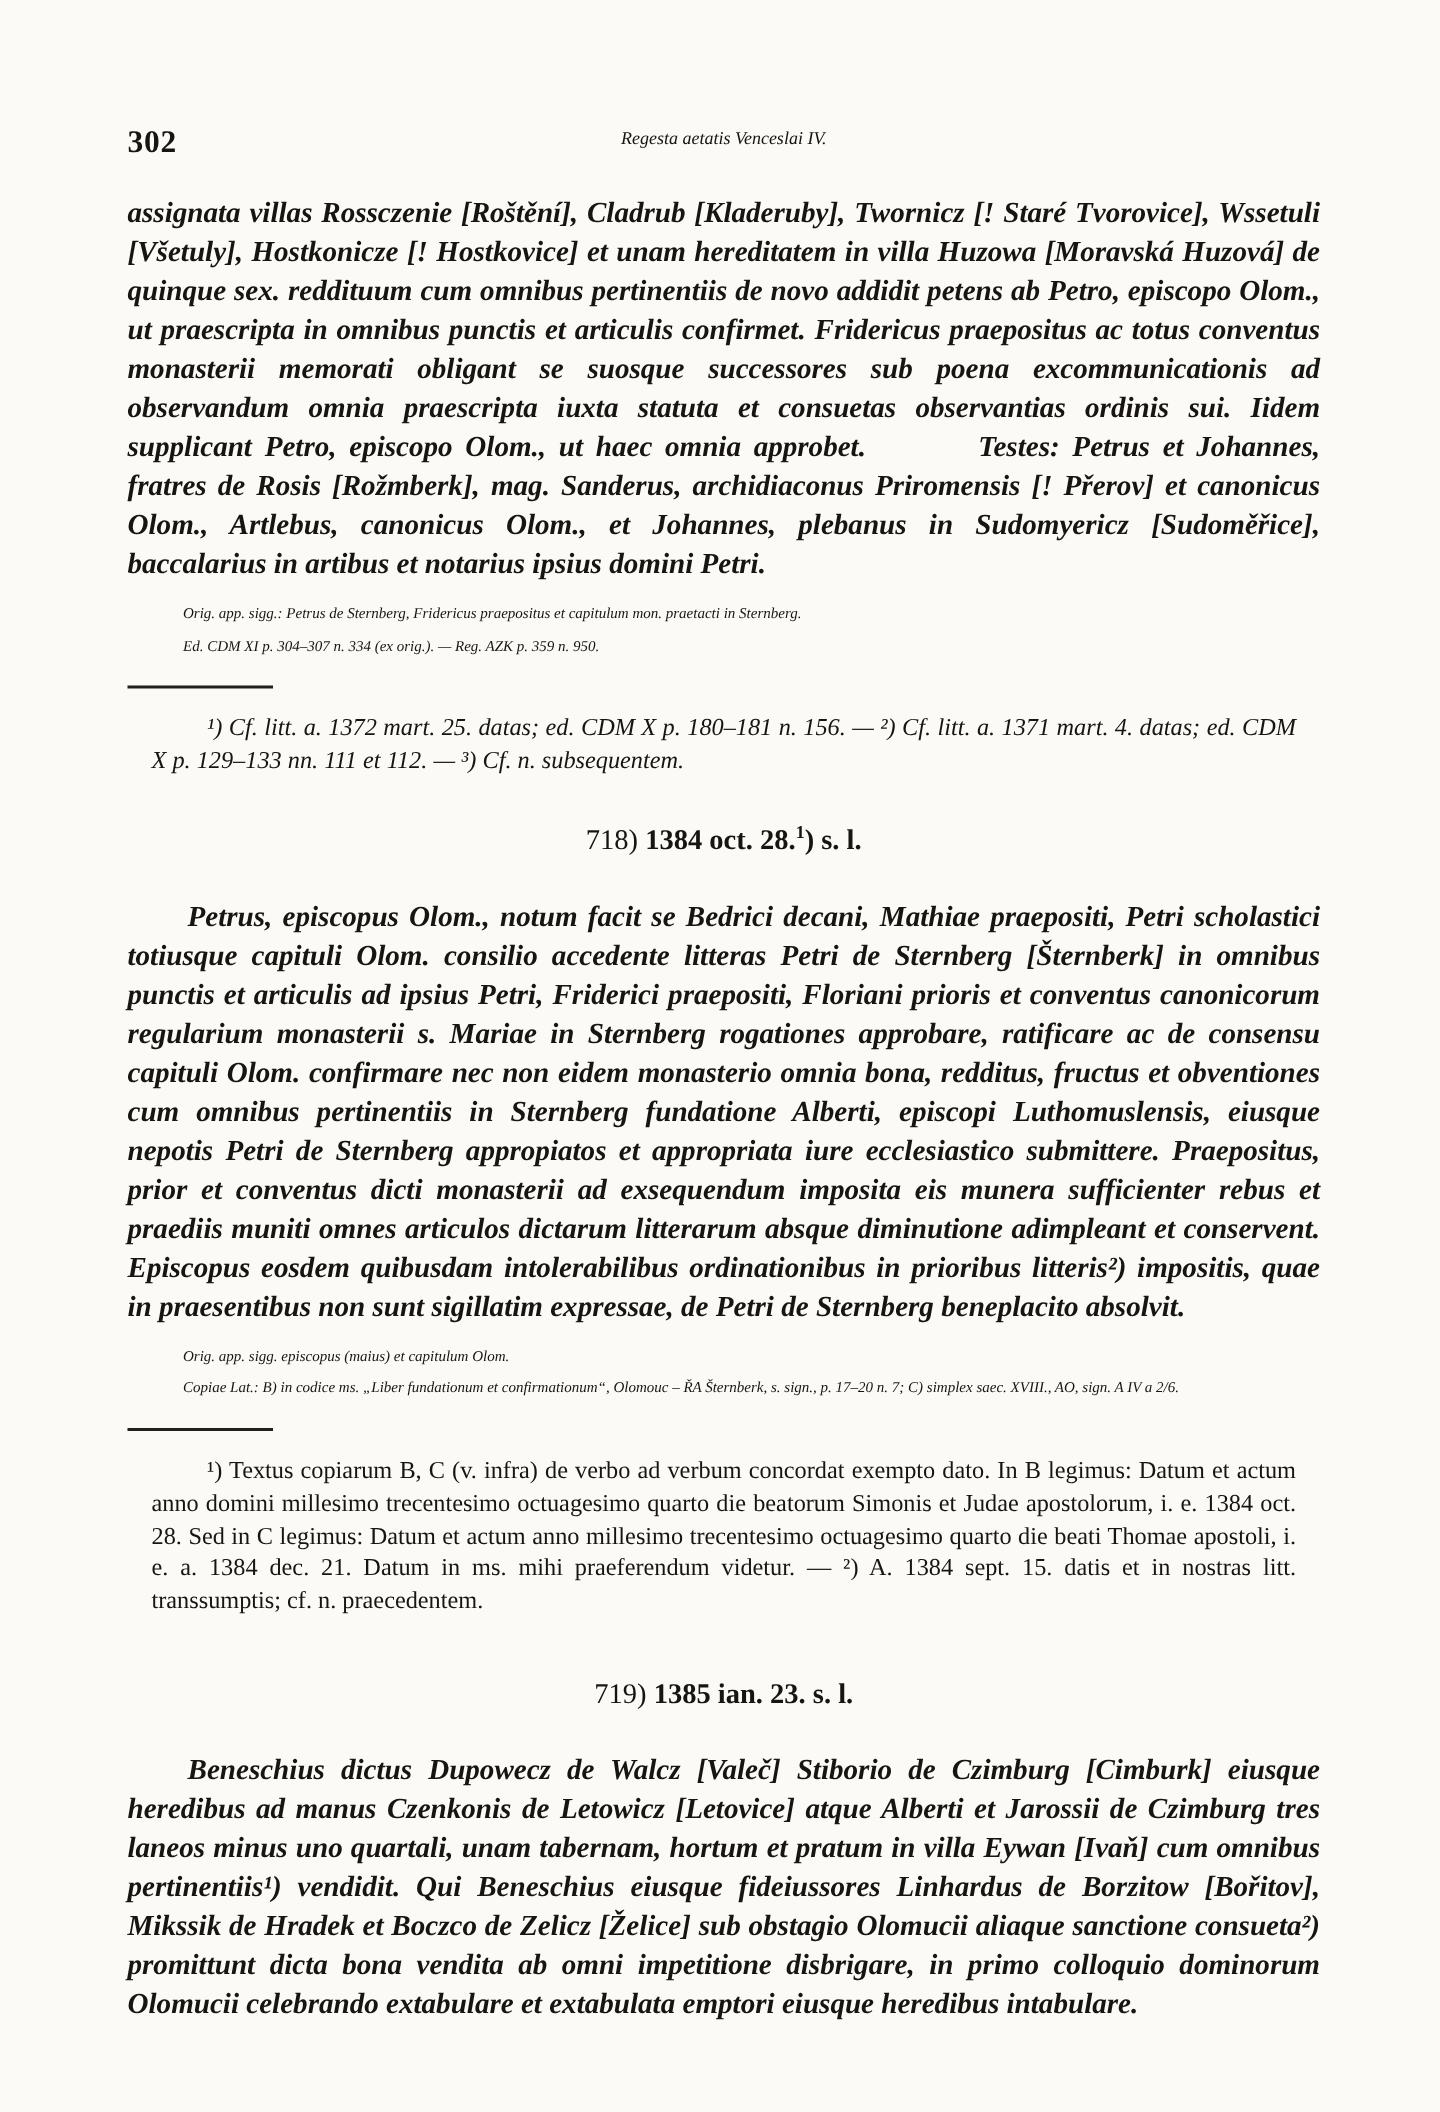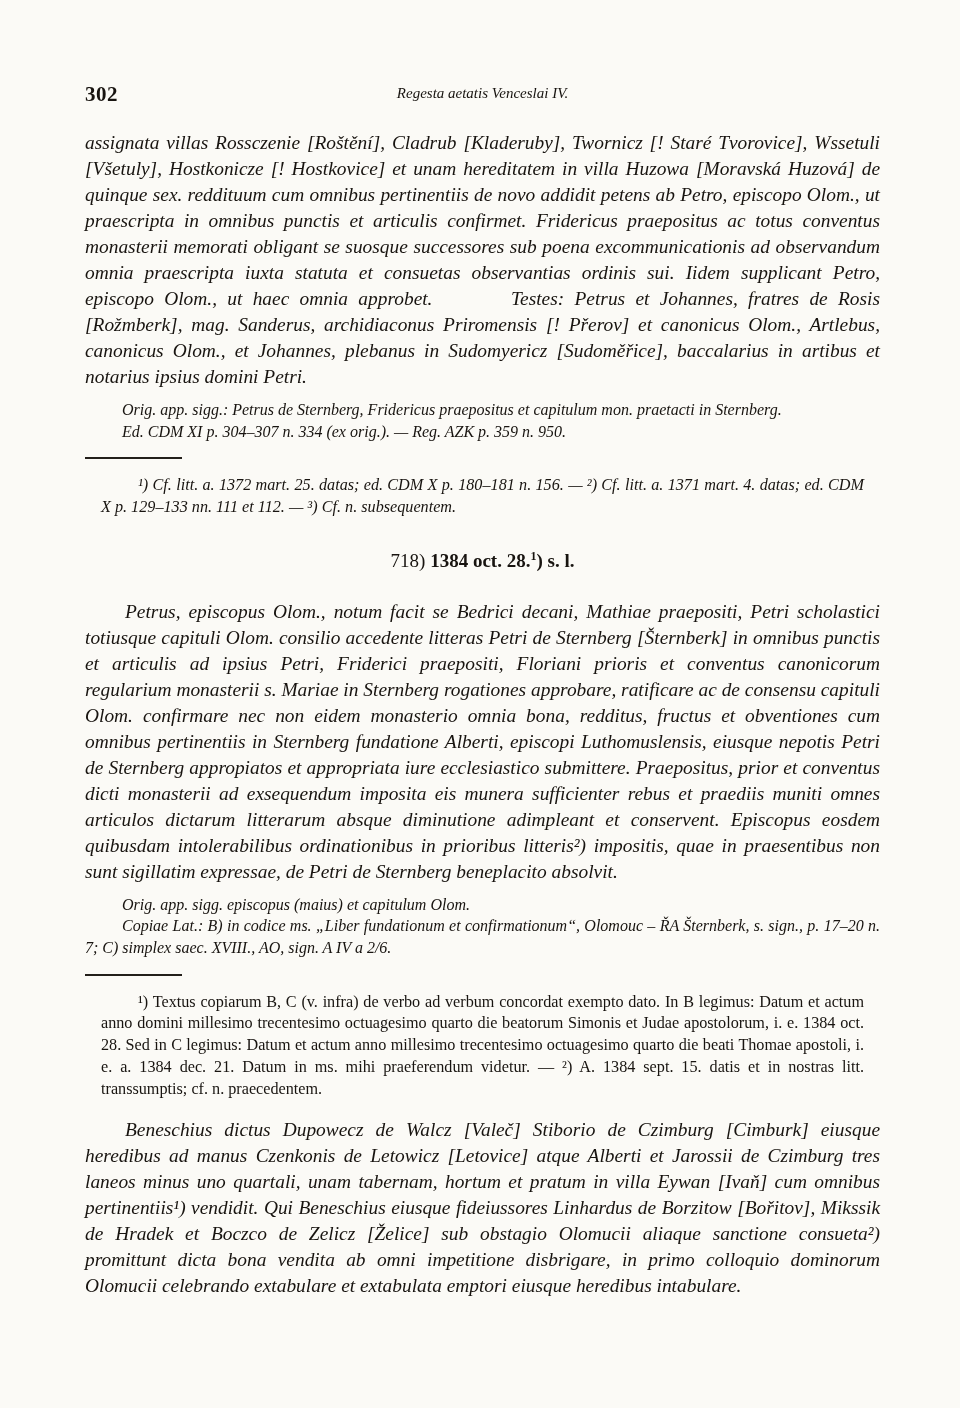--- a/index.html
+++ b/index.html
@@ -26,37 +26,38 @@
     position: absolute;
     left: 0;
     top: 0;
     font-weight: bold;
     font-size: 21px;
     letter-spacing: 0.5px;
   }
   .running-title {
     text-align: center;
     font-style: italic;
-    font-size: 15px;
+    font-size: 12px;
     padding-top: 3px;
   }
   .body-text {
     margin: 0;
     font-style: italic;
     font-size: 19.4px;
     line-height: 26px;
     text-align: justify;
+    font-weight: bold;
   }
   .body-text.indented { text-indent: 40px; }
   .testes-gap { display: inline-block; width: 58px; }
   .apparatus { margin-top: 9px; }
   .apparatus p {
     margin: 0;
     font-style: italic;
-    font-size: 16px;
+    font-size: 10px;
     line-height: 21.6px;
     text-align: justify;
     text-indent: 37px;
   }
   .footnote-rule {
     width: 97px;
     height: 0;
     border-top: 2px solid #231f1a;
     margin: 15px 0 9px 0;
   }
@@ -124,16 +125,20 @@
     <p class="footnote">
       <span class="it">¹) Textus copiarum B, C (v. infra) de verbo ad verbum concordat exempto dato. In B legimus:</span>
       <span class="rm">Datum et actum anno domini millesimo trecentesimo octuagesimo quarto die beatorum Simonis et Judae apostolorum,</span>
       <span class="it">i. e. 1384 oct. 28. Sed in C legimus:</span>
       <span class="rm">Datum et actum anno millesimo trecentesimo octuagesimo quarto die beati Thomae apostoli,</span>
       <span class="it">i. e. a. 1384 dec. 21. Datum in ms. mihi praeferendum videtur. — ²) A. 1384 sept. 15. datis et in nostras litt. transsumptis; cf. n. praecedentem.</span>
     </p>
   </section>
 
   <section>
+    <h2 class="record-heading rec-719-heading">
+      <span>719)</span>
+      <span class="bold">1385 ian. 23. s. l.</span>
+    </h2>
     <p class="body-text indented">Beneschius dictus Dupowecz de Walcz [Valeč] Stiborio de Czimburg [Cimburk] eiusque heredibus ad manus Czenkonis de Letowicz [Letovice] atque Alberti et Jarossii de Czimburg tres laneos minus uno quartali, unam tabernam, hortum et pratum in villa Eywan [Ivaň] cum omnibus pertinentiis¹) vendidit. Qui Beneschius eiusque fideiussores Linhardus de Borzitow [Bořitov], Mikssik de Hradek et Boczco de Zelicz [Želice] sub obstagio Olomucii aliaque sanctione consueta²) promittunt dicta bona vendita ab omni impetitione disbrigare, in primo colloquio dominorum Olomucii celebrando extabulare et extabulata emptori eiusque heredibus intabulare.</p>
   </section>
 
 </div>
 
 </body></html>

